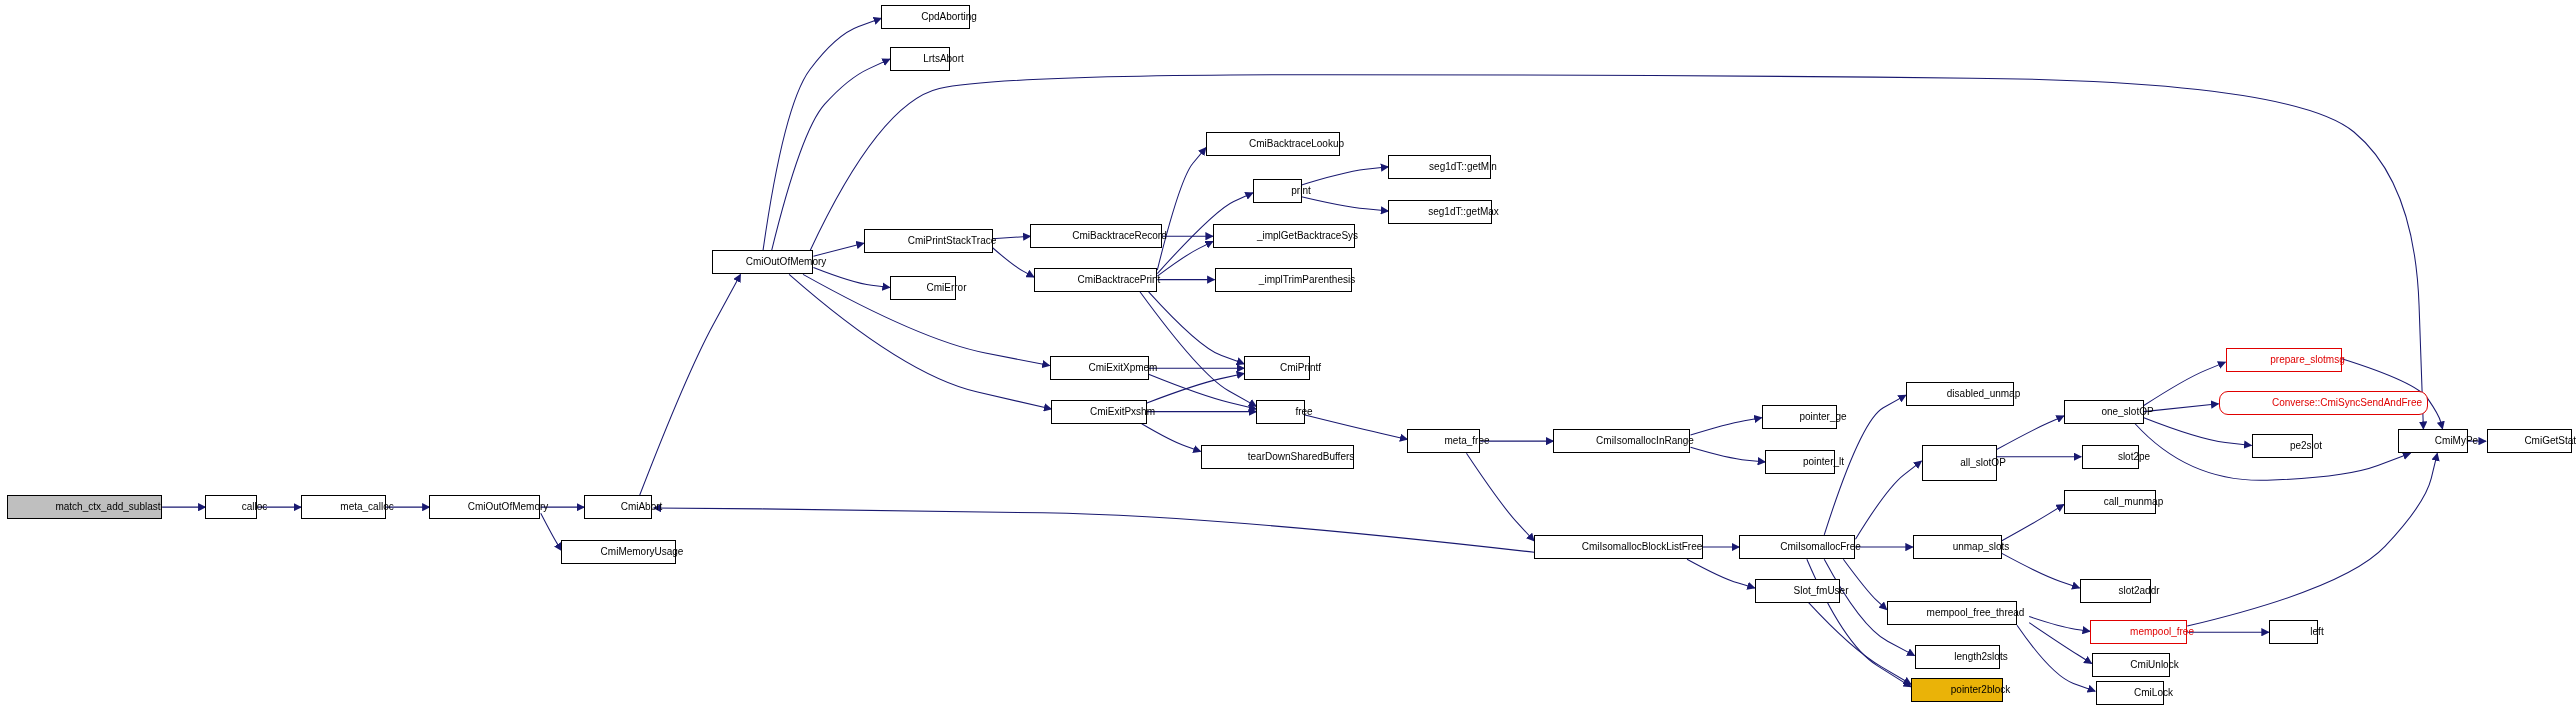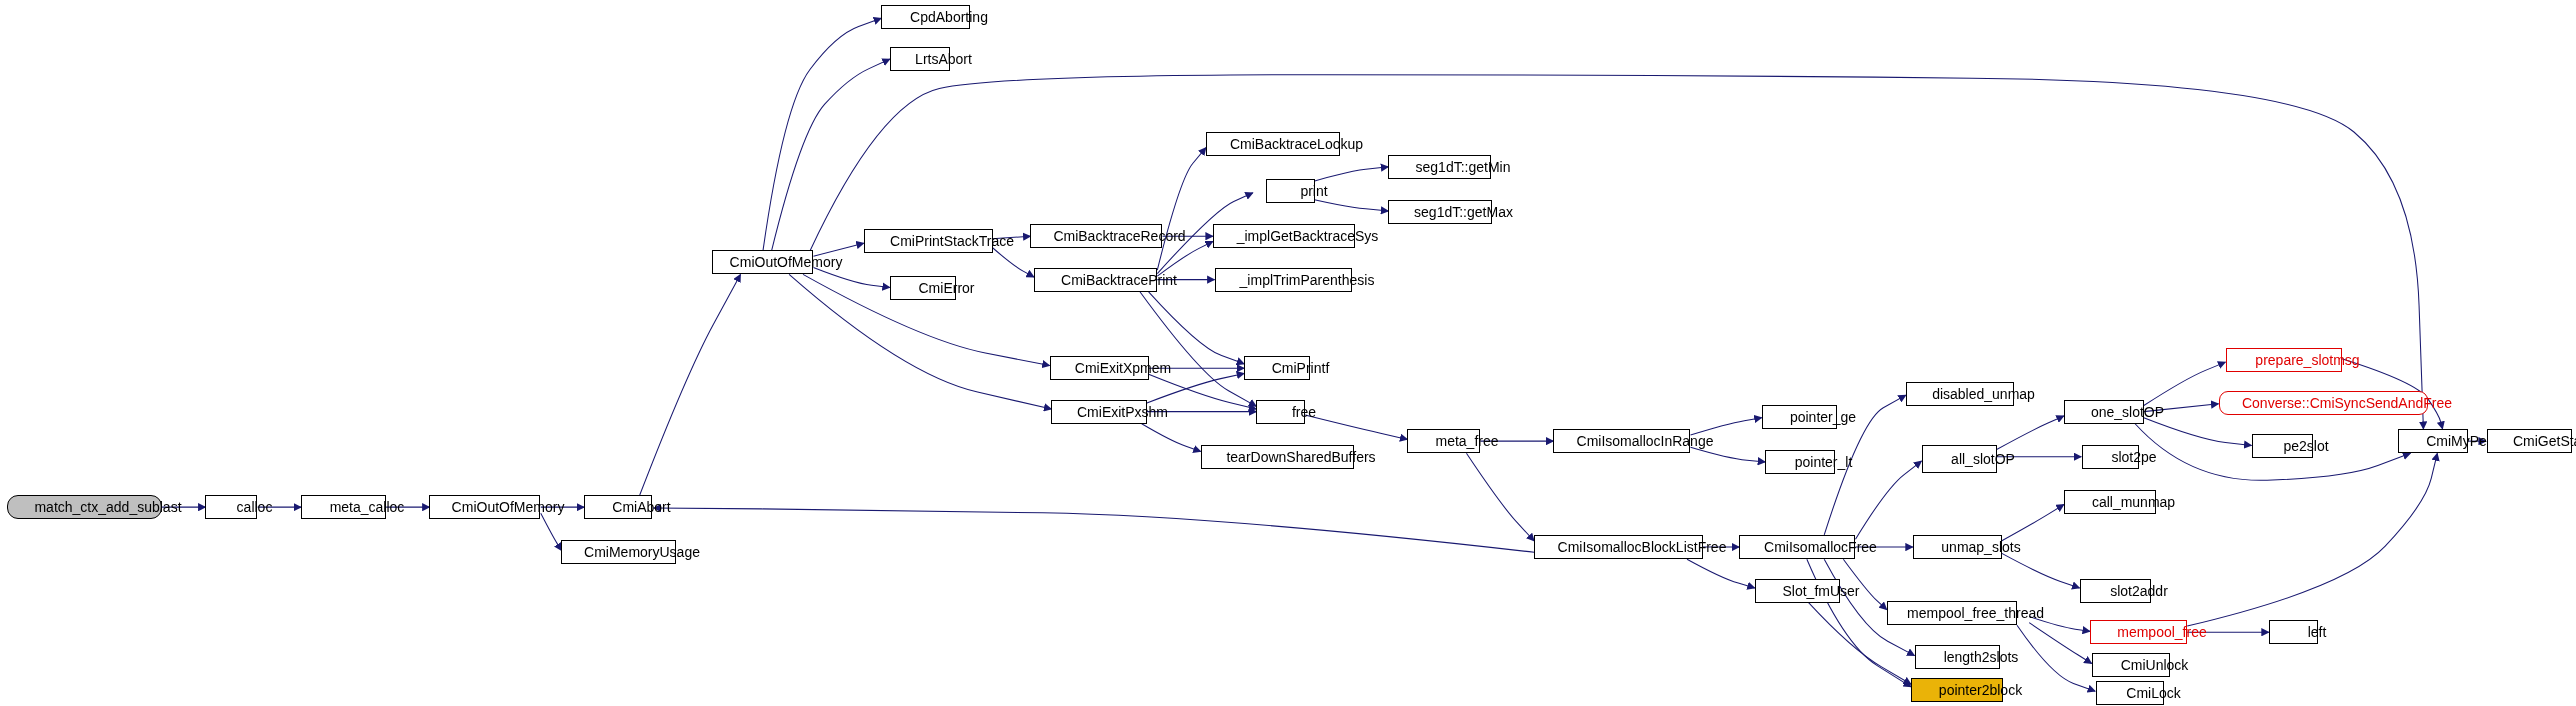--- a/index.html
+++ b/index.html
@@ -15,21 +15,21 @@
   #edges { position: absolute; left: 0; top: 0; }
   .edge { fill: none; stroke-width: 1.2px; }
   .node {
     position: absolute;
     display: flex;
     align-items: center;
     justify-content: center;
     border: 0.9px solid #000000;
     background: #ffffff;
     color: #000000;
-    font-size: 14px;
+    font-size: 10px;
     line-height: 1;
     white-space: nowrap;
     cursor: pointer;
     z-index: 2;
     padding-left: 47px;
   }
   .node.root { cursor: default; }
   .node.red { cursor: pointer; }
 </style>
 </head>
@@ -96,54 +96,54 @@
       <path d="M2304,637 Q2350,662 2372,669.5 L2394,677" class="edge" stroke="#191970" marker-end="url(#arrow)"></path>
       <path d="M2336,710 Q2372,722 2389,724.5 L2406,727" class="edge" stroke="#191970" marker-end="url(#arrow)"></path>
       <path d="M2336,717 Q2376,744 2392,754 L2408,764" class="edge" stroke="#191970" marker-end="url(#arrow)"></path>
       <path d="M2322,720 Q2362,778 2387,787 L2412,796" class="edge" stroke="#191970" marker-end="url(#arrow)"></path>
       <path d="M2518,728 L2612,728" class="edge" stroke="#191970" marker-end="url(#arrow)"></path>
       <path d="M2518,721 Q2700,678 2746,629 Q2792,580 2799,551 L2806,522" class="edge" stroke="#191970" marker-end="url(#arrow)"></path>
       <path d="M2696,413 Q2782,440 2795,459 Q2808,478 2810,486 L2812,494" class="edge" stroke="#191970" marker-end="url(#arrow)"></path>
       <path d="M2840,508 L2862,508" class="edge" stroke="#191970" marker-end="url(#arrow)"></path>
     </svg>
 
-<div class="node root" style="left: 7px; top: 495px; width: 155px; height: 24px; border-color: rgb(0, 0, 0); color: rgb(0, 0, 0); background: rgb(191, 191, 191); border-radius: 11px;">match_ctx_add_sublast</div>
+<div class="node root" style="left: 7px; top: 495px; width: 155px; height: 24px; border-color: rgb(0, 0, 0); color: rgb(0, 0, 0); background: rgb(191, 191, 191);">match_ctx_add_sublast</div>
     <div class="node" style="left: 205px; top: 495px; width: 52px; height: 24px; border-color: rgb(0, 0, 0); color: rgb(0, 0, 0); background: rgb(255, 255, 255);">calloc</div>
     <div class="node" style="left: 301px; top: 495px; width: 85px; height: 24px; border-color: rgb(0, 0, 0); color: rgb(0, 0, 0); background: rgb(255, 255, 255);">meta_calloc</div>
     <div class="node" style="left: 429px; top: 495px; width: 111px; height: 24px; border-color: rgb(0, 0, 0); color: rgb(0, 0, 0); background: rgb(255, 255, 255);">CmiOutOfMemory</div>
     <div class="node" style="left: 584px; top: 495px; width: 68px; height: 24px; border-color: rgb(0, 0, 0); color: rgb(0, 0, 0); background: rgb(255, 255, 255);">CmiAbort</div>
     <div class="node" style="left: 561px; top: 540px; width: 115px; height: 24px; border-color: rgb(0, 0, 0); color: rgb(0, 0, 0); background: rgb(255, 255, 255);">CmiMemoryUsage</div>
     <div class="node" style="left: 712px; top: 250px; width: 101px; height: 24px; border-color: rgb(0, 0, 0); color: rgb(0, 0, 0); background: rgb(255, 255, 255);">CmiOutOfMemory</div>
     <div class="node" style="left: 881px; top: 5.2px; width: 89px; height: 24px; border-color: rgb(0, 0, 0); color: rgb(0, 0, 0); background: rgb(255, 255, 255);">CpdAborting</div>
     <div class="node" style="left: 890px; top: 47px; width: 60px; height: 24px; border-color: rgb(0, 0, 0); color: rgb(0, 0, 0); background: rgb(255, 255, 255);">LrtsAbort</div>
     <div class="node" style="left: 864px; top: 229px; width: 129px; height: 24px; border-color: rgb(0, 0, 0); color: rgb(0, 0, 0); background: rgb(255, 255, 255);">CmiPrintStackTrace</div>
     <div class="node" style="left: 890px; top: 276px; width: 66px; height: 24px; border-color: rgb(0, 0, 0); color: rgb(0, 0, 0); background: rgb(255, 255, 255);">CmiError</div>
     <div class="node" style="left: 1030px; top: 224px; width: 132px; height: 24px; border-color: rgb(0, 0, 0); color: rgb(0, 0, 0); background: rgb(255, 255, 255);">CmiBacktraceRecord</div>
     <div class="node" style="left: 1034px; top: 268px; width: 123px; height: 24px; border-color: rgb(0, 0, 0); color: rgb(0, 0, 0); background: rgb(255, 255, 255);">CmiBacktracePrint</div>
     <div class="node" style="left: 1206px; top: 132px; width: 134px; height: 24px; border-color: rgb(0, 0, 0); color: rgb(0, 0, 0); background: rgb(255, 255, 255);">CmiBacktraceLookup</div>
-    <div class="node" style="left: 1253px; top: 179px; width: 43px; height: 24px; border-color: rgb(0, 0, 0); color: rgb(0, 0, 0); background: rgb(255, 255, 255); margin-left: 13px;">print</div>
+    <div class="node" style="left: 1253px; top: 179px; width: 43px; height: 24px; border-color: rgb(0, 0, 0); color: rgb(0, 0, 0); background: rgb(255, 255, 255);">print</div>
     <div class="node" style="left: 1388px; top: 155px; width: 103px; height: 24px; border-color: rgb(0, 0, 0); color: rgb(0, 0, 0); background: rgb(255, 255, 255);">seg1dT::getMin</div>
     <div class="node" style="left: 1388px; top: 200px; width: 104px; height: 24px; border-color: rgb(0, 0, 0); color: rgb(0, 0, 0); background: rgb(255, 255, 255);">seg1dT::getMax</div>
     <div class="node" style="left: 1213px; top: 224px; width: 142px; height: 24px; border-color: rgb(0, 0, 0); color: rgb(0, 0, 0); background: rgb(255, 255, 255);">_implGetBacktraceSys</div>
     <div class="node" style="left: 1215px; top: 268px; width: 137px; height: 24px; border-color: rgb(0, 0, 0); color: rgb(0, 0, 0); background: rgb(255, 255, 255);">_implTrimParenthesis</div>
     <div class="node" style="left: 1050px; top: 356px; width: 99px; height: 24px; border-color: rgb(0, 0, 0); color: rgb(0, 0, 0); background: rgb(255, 255, 255);">CmiExitXpmem</div>
     <div class="node" style="left: 1051px; top: 400px; width: 96px; height: 24px; border-color: rgb(0, 0, 0); color: rgb(0, 0, 0); background: rgb(255, 255, 255);">CmiExitPxshm</div>
     <div class="node" style="left: 1244px; top: 356px; width: 66px; height: 24px; border-color: rgb(0, 0, 0); color: rgb(0, 0, 0); background: rgb(255, 255, 255);">CmiPrintf</div>
     <div class="node" style="left: 1256px; top: 400px; width: 42px; height: 24px; border-color: rgb(0, 0, 0); color: rgb(0, 0, 0); background: rgb(255, 255, 255);">free</div>
     <div class="node" style="left: 1201px; top: 445px; width: 153px; height: 24px; border-color: rgb(0, 0, 0); color: rgb(0, 0, 0); background: rgb(255, 255, 255);">tearDownSharedBuffers</div>
     <div class="node" style="left: 1407px; top: 429px; width: 73px; height: 24px; border-color: rgb(0, 0, 0); color: rgb(0, 0, 0); background: rgb(255, 255, 255);">meta_free</div>
     <div class="node" style="left: 1553px; top: 429px; width: 137px; height: 24px; border-color: rgb(0, 0, 0); color: rgb(0, 0, 0); background: rgb(255, 255, 255);">CmiIsomallocInRange</div>
     <div class="node" style="left: 1762px; top: 405px; width: 75px; height: 24px; border-color: rgb(0, 0, 0); color: rgb(0, 0, 0); background: rgb(255, 255, 255);">pointer_ge</div>
     <div class="node" style="left: 1765px; top: 450px; width: 70px; height: 24px; border-color: rgb(0, 0, 0); color: rgb(0, 0, 0); background: rgb(255, 255, 255);">pointer_lt</div>
     <div class="node" style="left: 1906px; top: 382px; width: 108px; height: 24px; border-color: rgb(0, 0, 0); color: rgb(0, 0, 0); background: rgb(255, 255, 255);">disabled_unmap</div>
     <div class="node" style="left: 1534px; top: 535px; width: 169px; height: 24px; border-color: rgb(0, 0, 0); color: rgb(0, 0, 0); background: rgb(255, 255, 255);">CmiIsomallocBlockListFree</div>
     <div class="node" style="left: 1739px; top: 535px; width: 116px; height: 24px; border-color: rgb(0, 0, 0); color: rgb(0, 0, 0); background: rgb(255, 255, 255);">CmiIsomallocFree</div>
     <div class="node" style="left: 1755px; top: 579px; width: 85px; height: 24px; border-color: rgb(0, 0, 0); color: rgb(0, 0, 0); background: rgb(255, 255, 255);">Slot_fmUser</div>
     <div class="node" style="left: 2064px; top: 400px; width: 80px; height: 24px; border-color: rgb(0, 0, 0); color: rgb(0, 0, 0); background: rgb(255, 255, 255);">one_slotOP</div>
-    <div class="node" style="left: 1922px; top: 445px; width: 75px; height: 28px; border-color: rgb(0, 0, 0); color: rgb(0, 0, 0); background: rgb(255, 255, 255);">all_slotOP</div>
+    <div class="node" style="left: 1922px; top: 445px; width: 75px; height: 36px; border-color: rgb(0, 0, 0); color: rgb(0, 0, 0); background: rgb(255, 255, 255);">all_slotOP</div>
     <div class="node" style="left: 2082px; top: 445px; width: 57px; height: 24px; border-color: rgb(0, 0, 0); color: rgb(0, 0, 0); background: rgb(255, 255, 255);">slot2pe</div>
     <div class="node" style="left: 2064px; top: 490px; width: 92px; height: 24px; border-color: rgb(0, 0, 0); color: rgb(0, 0, 0); background: rgb(255, 255, 255);">call_munmap</div>
     <div class="node" style="left: 1913px; top: 535px; width: 89px; height: 24px; border-color: rgb(0, 0, 0); color: rgb(0, 0, 0); background: rgb(255, 255, 255);">unmap_slots</div>
     <div class="node" style="left: 2080px; top: 579px; width: 71px; height: 24px; border-color: rgb(0, 0, 0); color: rgb(0, 0, 0); background: rgb(255, 255, 255);">slot2addr</div>
     <div class="node" style="left: 1887px; top: 601px; width: 130px; height: 24px; border-color: rgb(0, 0, 0); color: rgb(0, 0, 0); background: rgb(255, 255, 255);">mempool_free_thread</div>
     <div class="node red" style="left: 2090px; top: 620px; width: 97px; height: 24px; border-color: rgb(224, 0, 0); color: rgb(224, 0, 0); background: rgb(255, 255, 255);">mempool_free</div>
     <div class="node" style="left: 1915px; top: 645px; width: 85px; height: 24px; border-color: rgb(0, 0, 0); color: rgb(0, 0, 0); background: rgb(255, 255, 255);">length2slots</div>
     <div class="node" style="left: 2092px; top: 653px; width: 78px; height: 24px; border-color: rgb(0, 0, 0); color: rgb(0, 0, 0); background: rgb(255, 255, 255);">CmiUnlock</div>
     <div class="node" style="left: 1911px; top: 678px; width: 92px; height: 24px; border-color: rgb(0, 0, 0); color: rgb(0, 0, 0); background: #eab308;">pointer2block</div>
     <div class="node" style="left: 2096px; top: 681px; width: 68px; height: 24px; border-color: rgb(0, 0, 0); color: rgb(0, 0, 0); background: rgb(255, 255, 255);">CmiLock</div>

